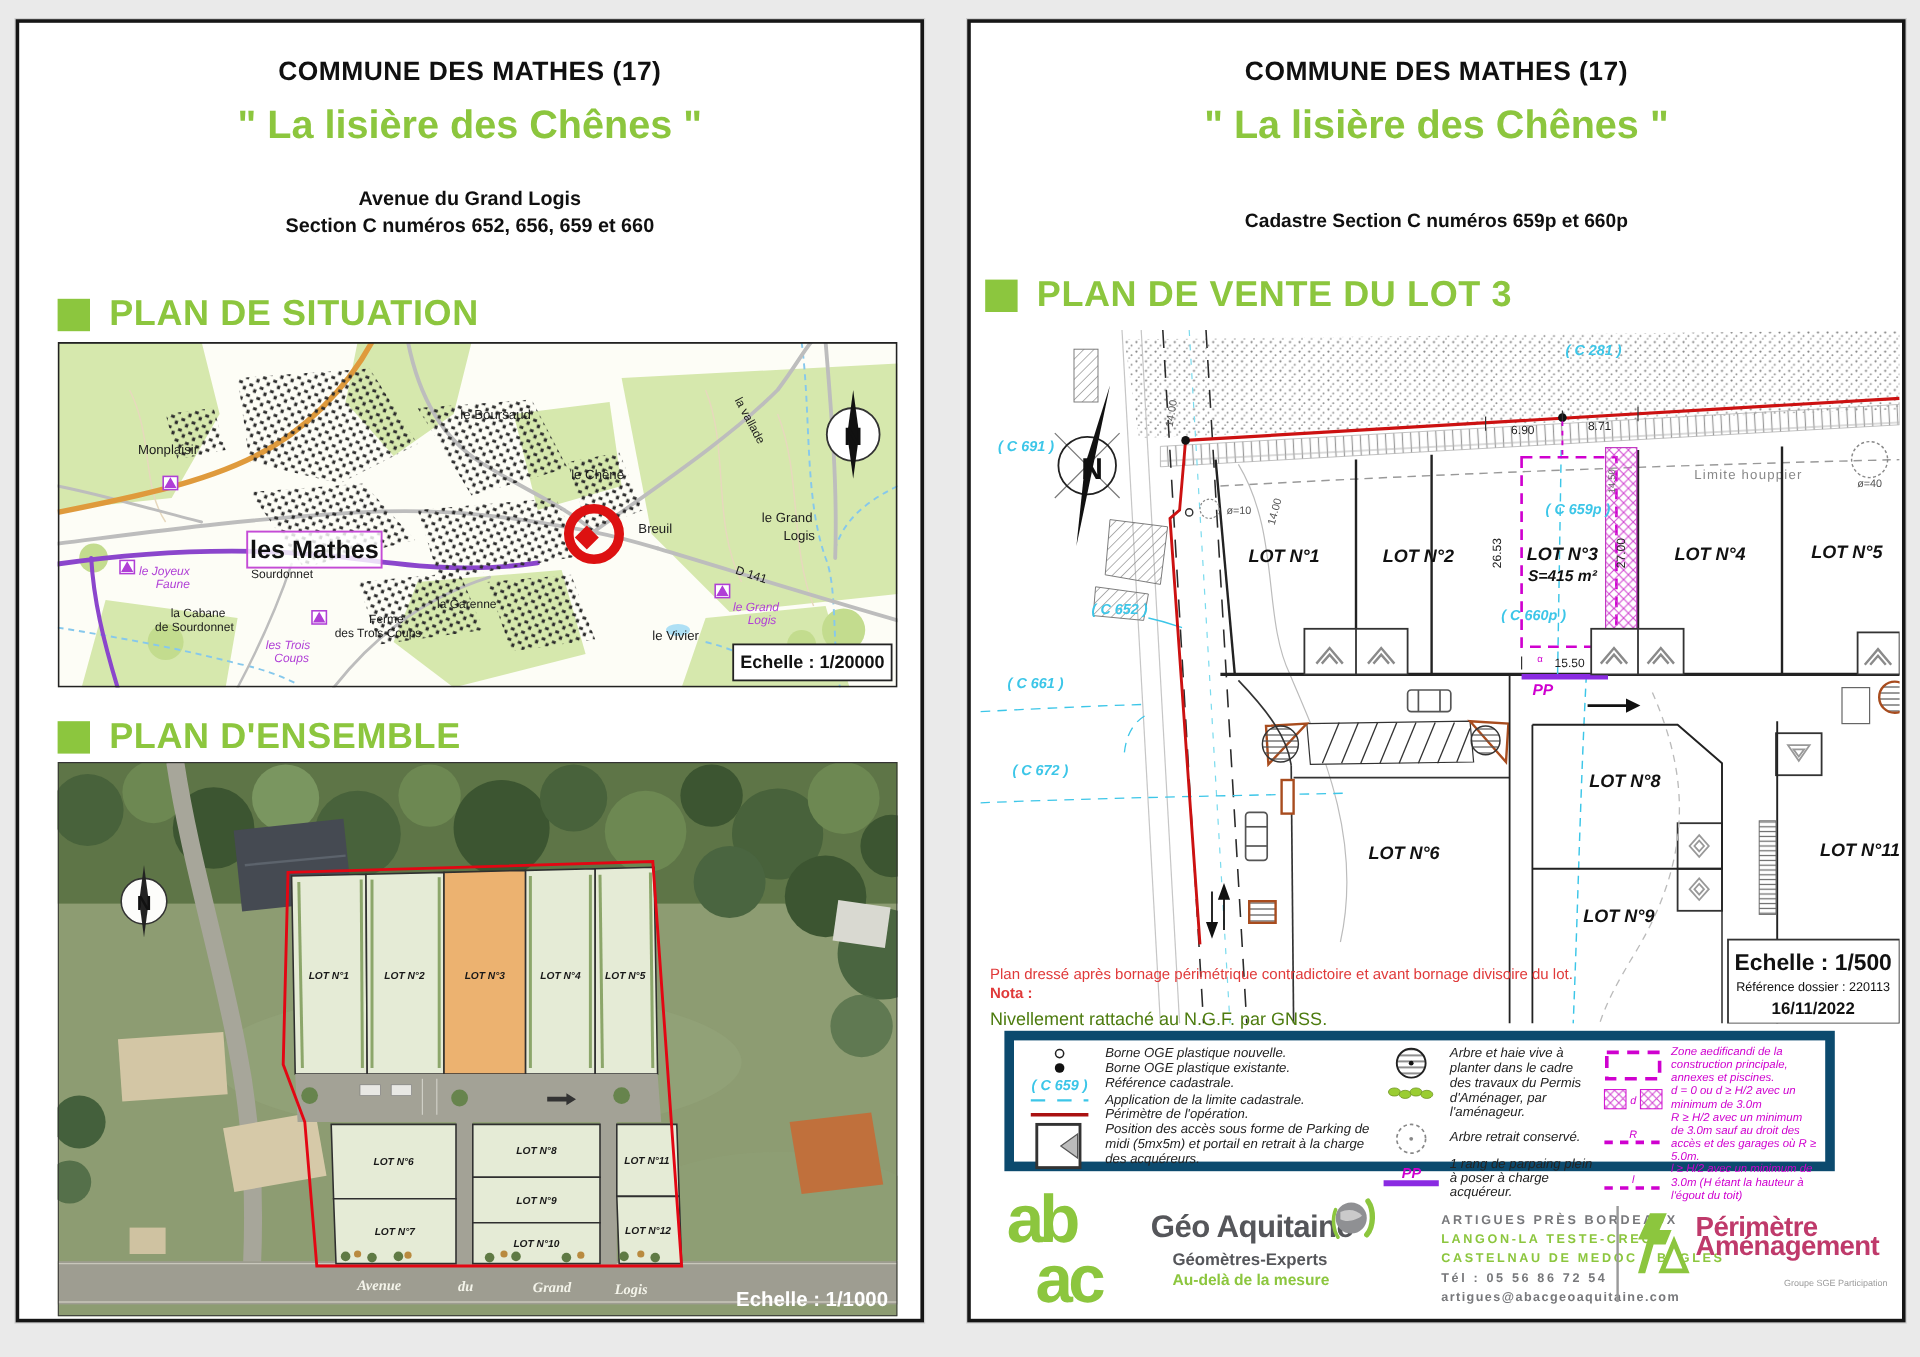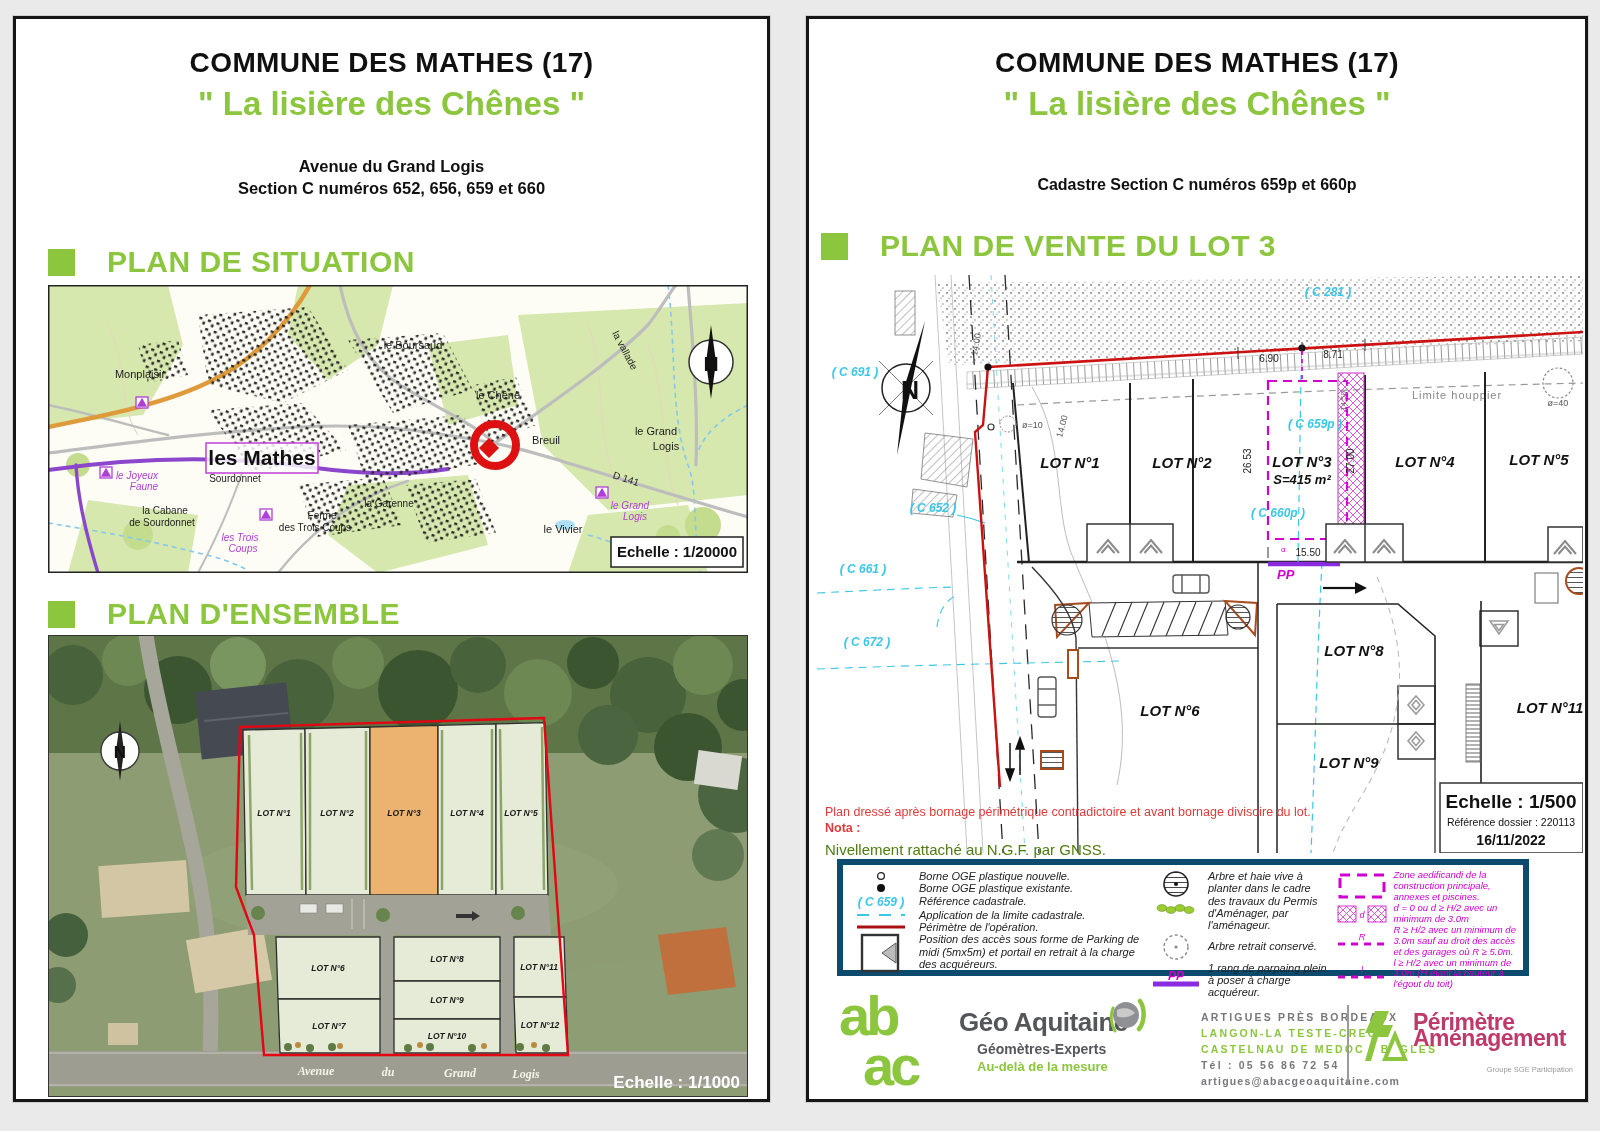--- a/index.html
+++ b/index.html
@@ -1,23 +1,23 @@
 <!DOCTYPE html>
 <html><head>
 <meta charset="utf-8">
 <style>
   html,body{margin:0;padding:0;background:#e7e7e7;}
   .canvas{position:relative;width:1600px;height:1131px;background:#eaeaea;font-family:"Liberation Sans",sans-serif;overflow:hidden;}
   .page{position:absolute;top:16px;height:1086px;background:#fff;border:3px solid #161616;box-sizing:border-box;box-shadow:0 0 0 1px #cfcfcf;}
   .page-left{left:13px;width:757px;}
   .page-right{left:806px;width:782px;}
-  .commune{position:absolute;left:0;right:0;text-align:center;font-weight:bold;font-size:28px;color:#101010;letter-spacing:.4px;}
+  .commune{position:absolute;left:0;right:0;text-align:center;font-weight:bold;font-size:22px;color:#101010;letter-spacing:.4px;}
   .projtitle{position:absolute;left:0;right:0;text-align:center;font-weight:bold;font-size:33px;color:#8cc63e;}
   .addr{position:absolute;left:0;right:0;text-align:center;font-weight:bold;font-size:16.5px;color:#101010;}
-  .secthead{position:absolute;display:flex;align-items:center;gap:32px;}
+  .secthead{position:absolute;display:flex;align-items:center;gap:16px;}
   .sq{width:27px;height:27px;background:#8cc63e;}
   .sectitle{font-size:30px;font-weight:bold;color:#8cc63e;letter-spacing:.5px;white-space:nowrap;}
   svg text{font-family:"Liberation Sans",sans-serif;}
   .mid{text-anchor:middle;}
   
   .m1-label{font-size:11px;fill:#1c1c1c;}
   .m1-small{font-size:10px;fill:#1c1c1c;}
   .m1-purple{font-size:10px;fill:#b03fd6;font-style:italic;}
   .m1-town{font-size:21px;font-weight:bold;fill:#111;}
   .m1-scale{font-size:15px;font-weight:bold;fill:#111;}
@@ -32,21 +32,21 @@
   .smg{font-size:9px;fill:#555;}
   .mag{fill:#cf00cf;}
   .plan-scale1{font-size:19px;font-weight:bold;fill:#111;}
   .plan-scale2{font-size:10.5px;fill:#111;}
   .plan-scale3{font-size:14px;font-weight:bold;fill:#111;}
   
   .nota{position:absolute;left:16px;top:786px;width:620px;line-height:1.25;}
   .nota .r{color:#e03a3a;font-size:12.5px;}
   .nota .b{color:#4d7c0f;font-size:15px;margin-top:5px;}
   
-  .legend{position:absolute;left:28px;top:840px;width:692px;height:117px;border:6px solid #0c4a6e;box-sizing:border-box;display:flex;padding:5px 6px 4px 6px;gap:4px;background:#fff;}
+  .legend{position:absolute;left:28px;top:840px;width:692px;height:117px;border:8px solid #0c4a6e;box-sizing:border-box;display:flex;padding:5px 6px 4px 6px;gap:4px;background:#fff;}
   .lcol{display:flex;flex-direction:column;justify-content:space-between;}
   .lcol1{width:45%;}
   .lcol2{width:27.5%;}
   .lcol3{width:27.5%;}
   .lrow{display:flex;align-items:center;gap:6px;}
   .lrow.top{align-items:flex-start;}
   .lic{flex:0 0 64px;display:flex;justify-content:center;align-items:center;}
   .lic2{flex:0 0 52px;display:flex;justify-content:center;align-items:center;flex-direction:column;}
   .ltx{font-style:italic;font-size:11px;color:#222;line-height:1.12;}
   .ltx3{font-style:italic;font-size:9.5px;color:#cf00cf;line-height:1.15;}

